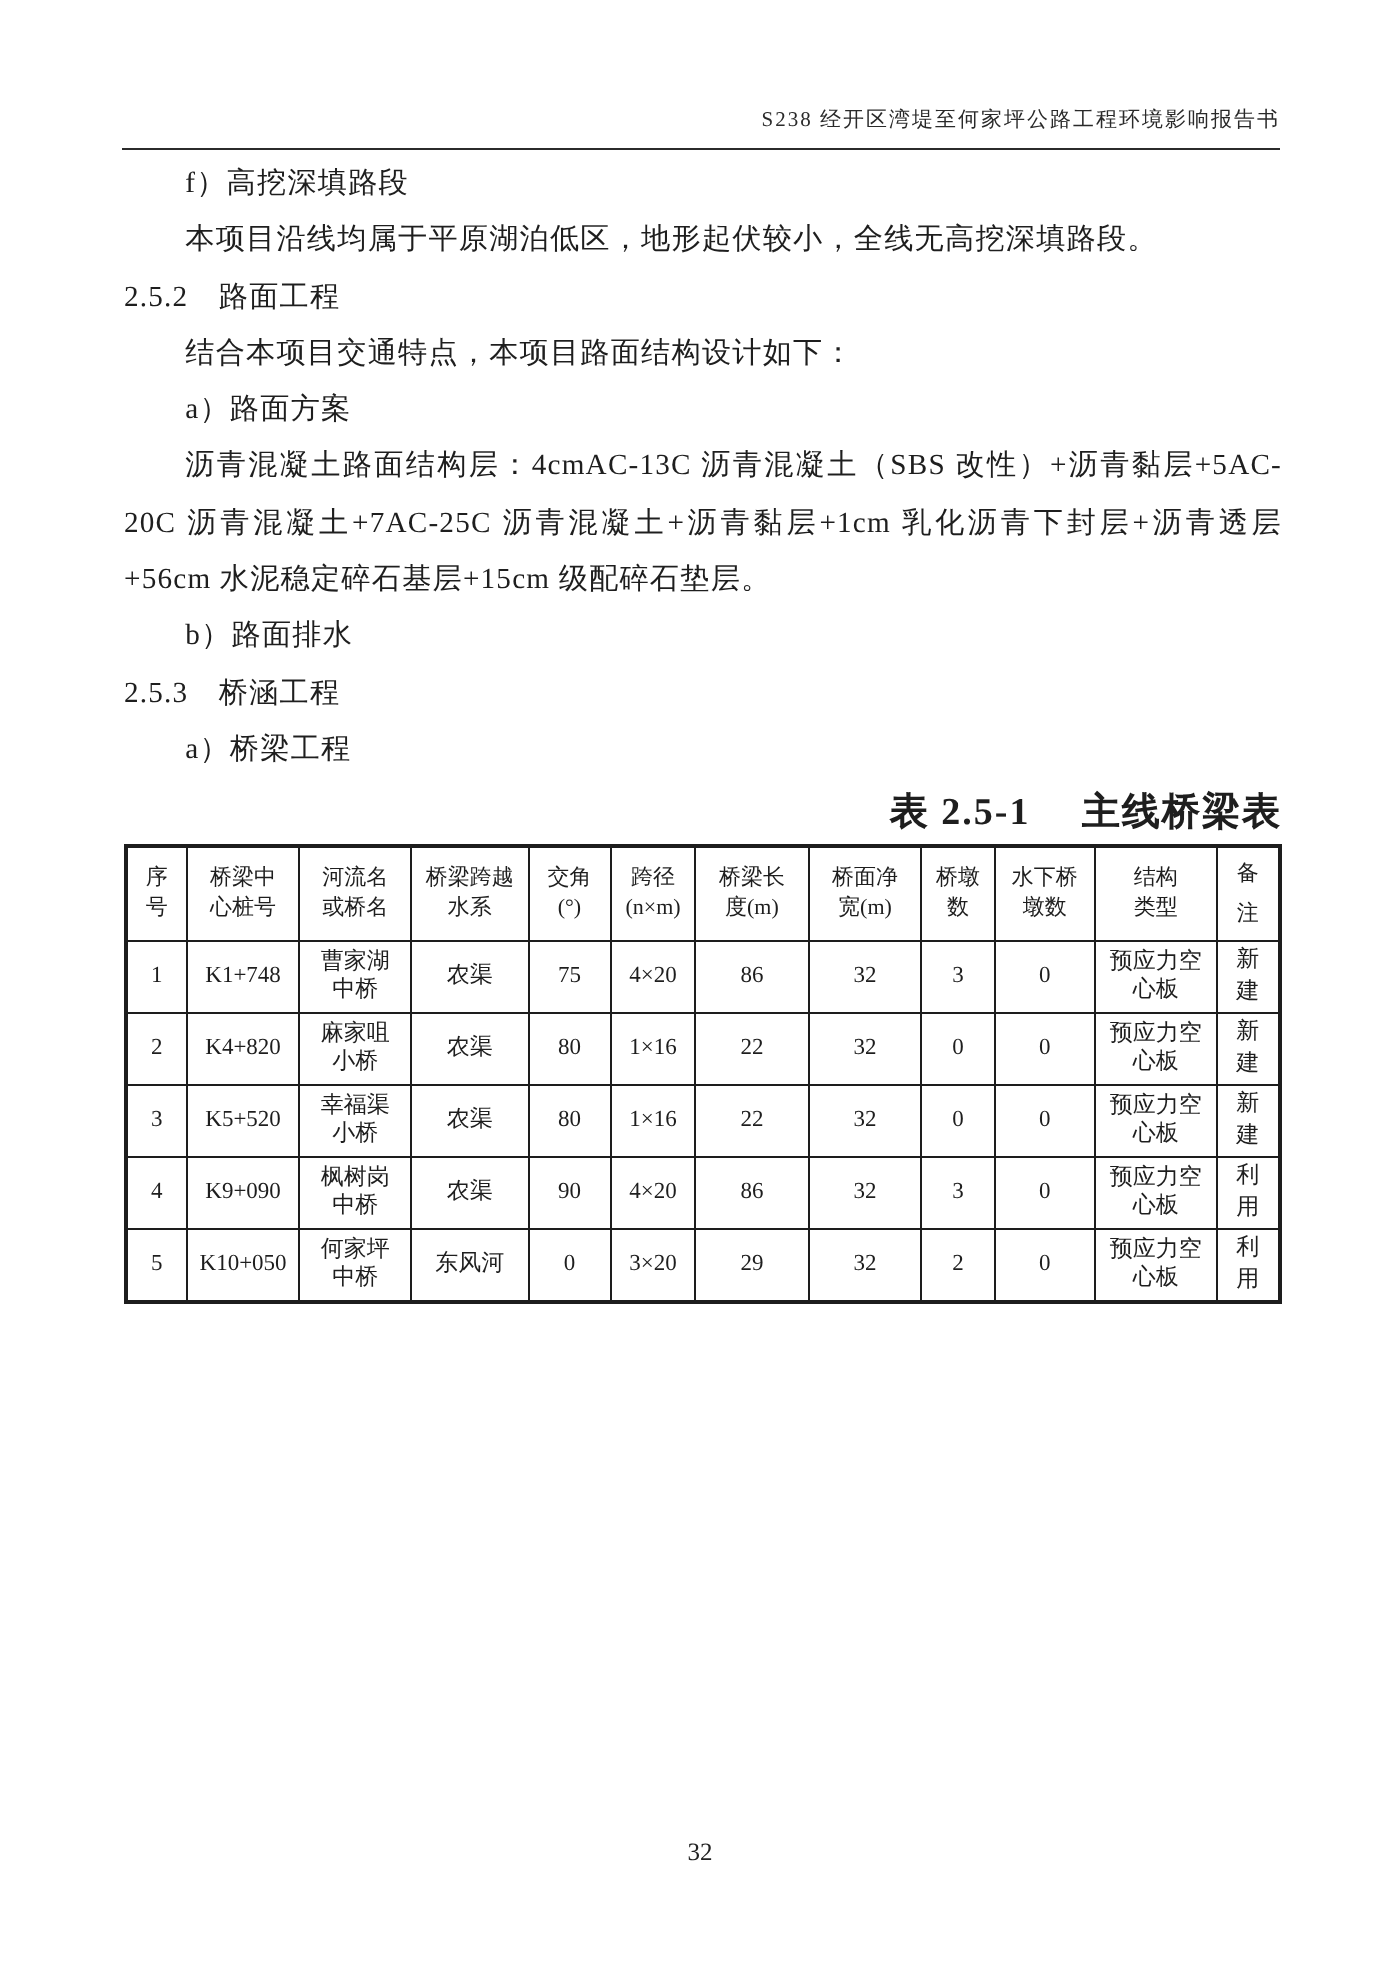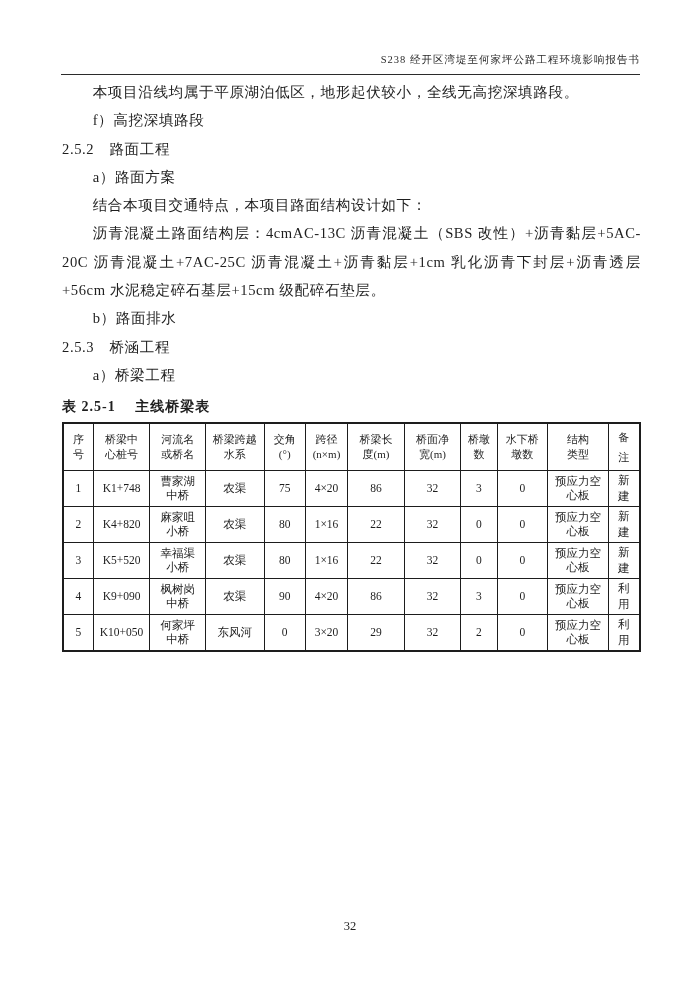--- a/index.html
+++ b/index.html
@@ -27,22 +27,22 @@
     font-size:14.6px; line-height:28.3px;
     text-align:justify; letter-spacing:0.6px;
   }
   .doc-body p { margin:0; }
   .indent { text-indent:2.1em; }
   .section-heading {
     margin:0; font-size:14.6px; font-weight:400;
     line-height:28.3px; text-align:left;
   }
   .table-title {
-    margin:8px 0 5px 0; text-align:left;
-    font-size:14px; font-weight:700;
+    margin:8px 0 5px 0; text-align:right;
+    font-size:19px; font-weight:700;
     white-space:pre; letter-spacing:1px; line-height:20px;
   }
   table.bridge {
     width:100%; border-collapse:collapse;
     border:2px solid #1d1d1d; table-layout:fixed;
     letter-spacing:0;
   }
   table.bridge th, table.bridge td {
     border:1px solid #1d1d1d;
     text-align:center; vertical-align:middle;
@@ -66,25 +66,25 @@
 </style>
 </head>
 <body>
 
 <div class="page">
 
   <div class="doc-header-title">S238 经开区湾堤至何家坪公路工程环境影响报告书</div>
   <div class="header-rule"></div>
 
   <div class="doc-body">
+    <p class="body-line indent">f）高挖深填路段</p>
     <p class="body-line indent">本项目沿线均属于平原湖泊低区，地形起伏较小，全线无高挖深填路段。</p>
-    <p class="body-line indent">f）高挖深填路段</p>
     <p class="section-heading">2.5.2　路面工程</p>
+    <p class="body-line indent">结合本项目交通特点，本项目路面结构设计如下：</p>
     <p class="body-line indent">a）路面方案</p>
-    <p class="body-line indent">结合本项目交通特点，本项目路面结构设计如下：</p>
     <p class="body-line indent">沥青混凝土路面结构层：4cmAC-13C 沥青混凝土（SBS 改性）+沥青黏层+5AC-20C 沥青混凝土+7AC-25C 沥青混凝土+沥青黏层+1cm 乳化沥青下封层+沥青透层+56cm 水泥稳定碎石基层+15cm 级配碎石垫层。</p>
     <p class="body-line indent">b）路面排水</p>
     <p class="section-heading">2.5.3　桥涵工程</p>
     <p class="body-line indent">a）桥梁工程</p>
 
     <div class="table-title">表 2.5-1　 主线桥梁表</div>
 
     <table class="bridge">
       <colgroup>
         <col style="width:5.25%">

